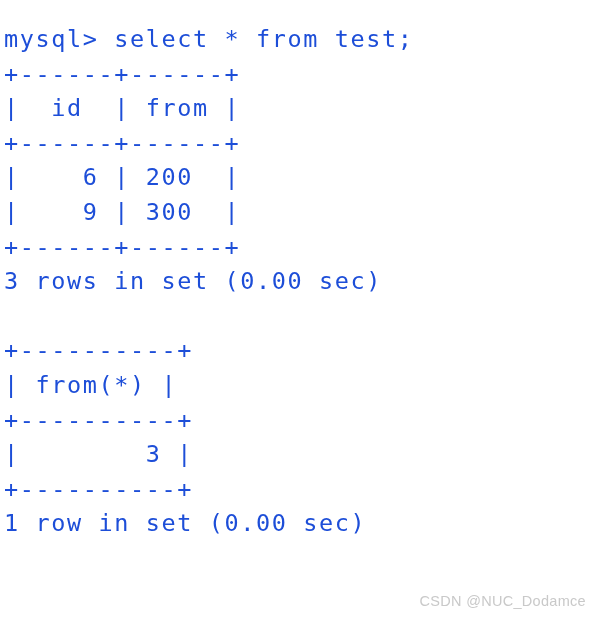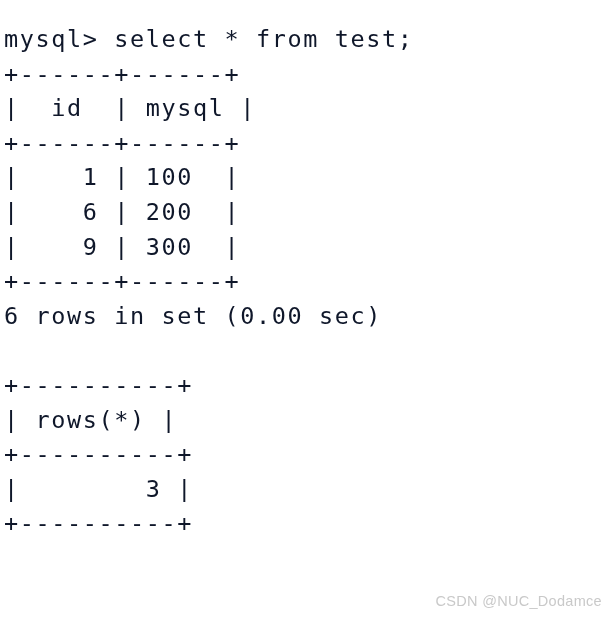--- a/index.html
+++ b/index.html
@@ -25,76 +25,76 @@
     box-sizing: border-box;
     padding: 22px 0 0 4px;
     background: #ffffff;
   }
 
   .term-line {
     font-family: "DejaVu Sans Mono", "Liberation Mono", monospace;
     font-size: 23.5px;
     line-height: 34.6px;
     letter-spacing: 1.6px;
-    color: #0f172a;
+    color: #1d4ed8;
     white-space: pre;
     margin: 0;
     padding: 0;
     height: 34.6px;
     -webkit-font-smoothing: antialiased;
   }
 
   .term-line.blank {
     height: 34.6px;
   }
 
   .watermark {
     position: absolute;
-    right: 4px;
+    right: 20px;
     bottom: 8px;
     font-family: "Liberation Sans", "DejaVu Sans", sans-serif;
     font-size: 14.5px;
     letter-spacing: 0.3px;
     color: #c9c9c9;
     white-space: pre;
     user-select: none;
   }
 </style>
 </head>
 <body>
 
 <div id="terminal">
 
   <div class="term-line">mysql&gt; select * from test;</div>
 
   <div class="term-line">+------+------+</div>
 
-  <div class="term-line">|  id  | mysql |</div>
+  <div class="term-line">|  id  | from |</div>
 
   <div class="term-line">+------+------+</div>
 
-  <div class="term-line">|    1 | 100  |</div>
 
   <div class="term-line">|    6 | 200  |</div>
 
   <div class="term-line">|    9 | 300  |</div>
 
   <div class="term-line">+------+------+</div>
 
-  <div class="term-line">6 rows in set (0.00 sec)</div>
+  <div class="term-line">3 rows in set (0.00 sec)</div>
 
   <div class="term-line blank"></div>
 
 
   <div class="term-line">+----------+</div>
 
-  <div class="term-line">| rows(*) |</div>
+  <div class="term-line">| from(*) |</div>
 
   <div class="term-line">+----------+</div>
 
   <div class="term-line">|        3 |</div>
 
   <div class="term-line">+----------+</div>
 
+  <div class="term-line">1 row in set (0.00 sec)</div>
 
   <div class="watermark">CSDN @NUC_Dodamce</div>
 
 </div>
 
 </body></html>

